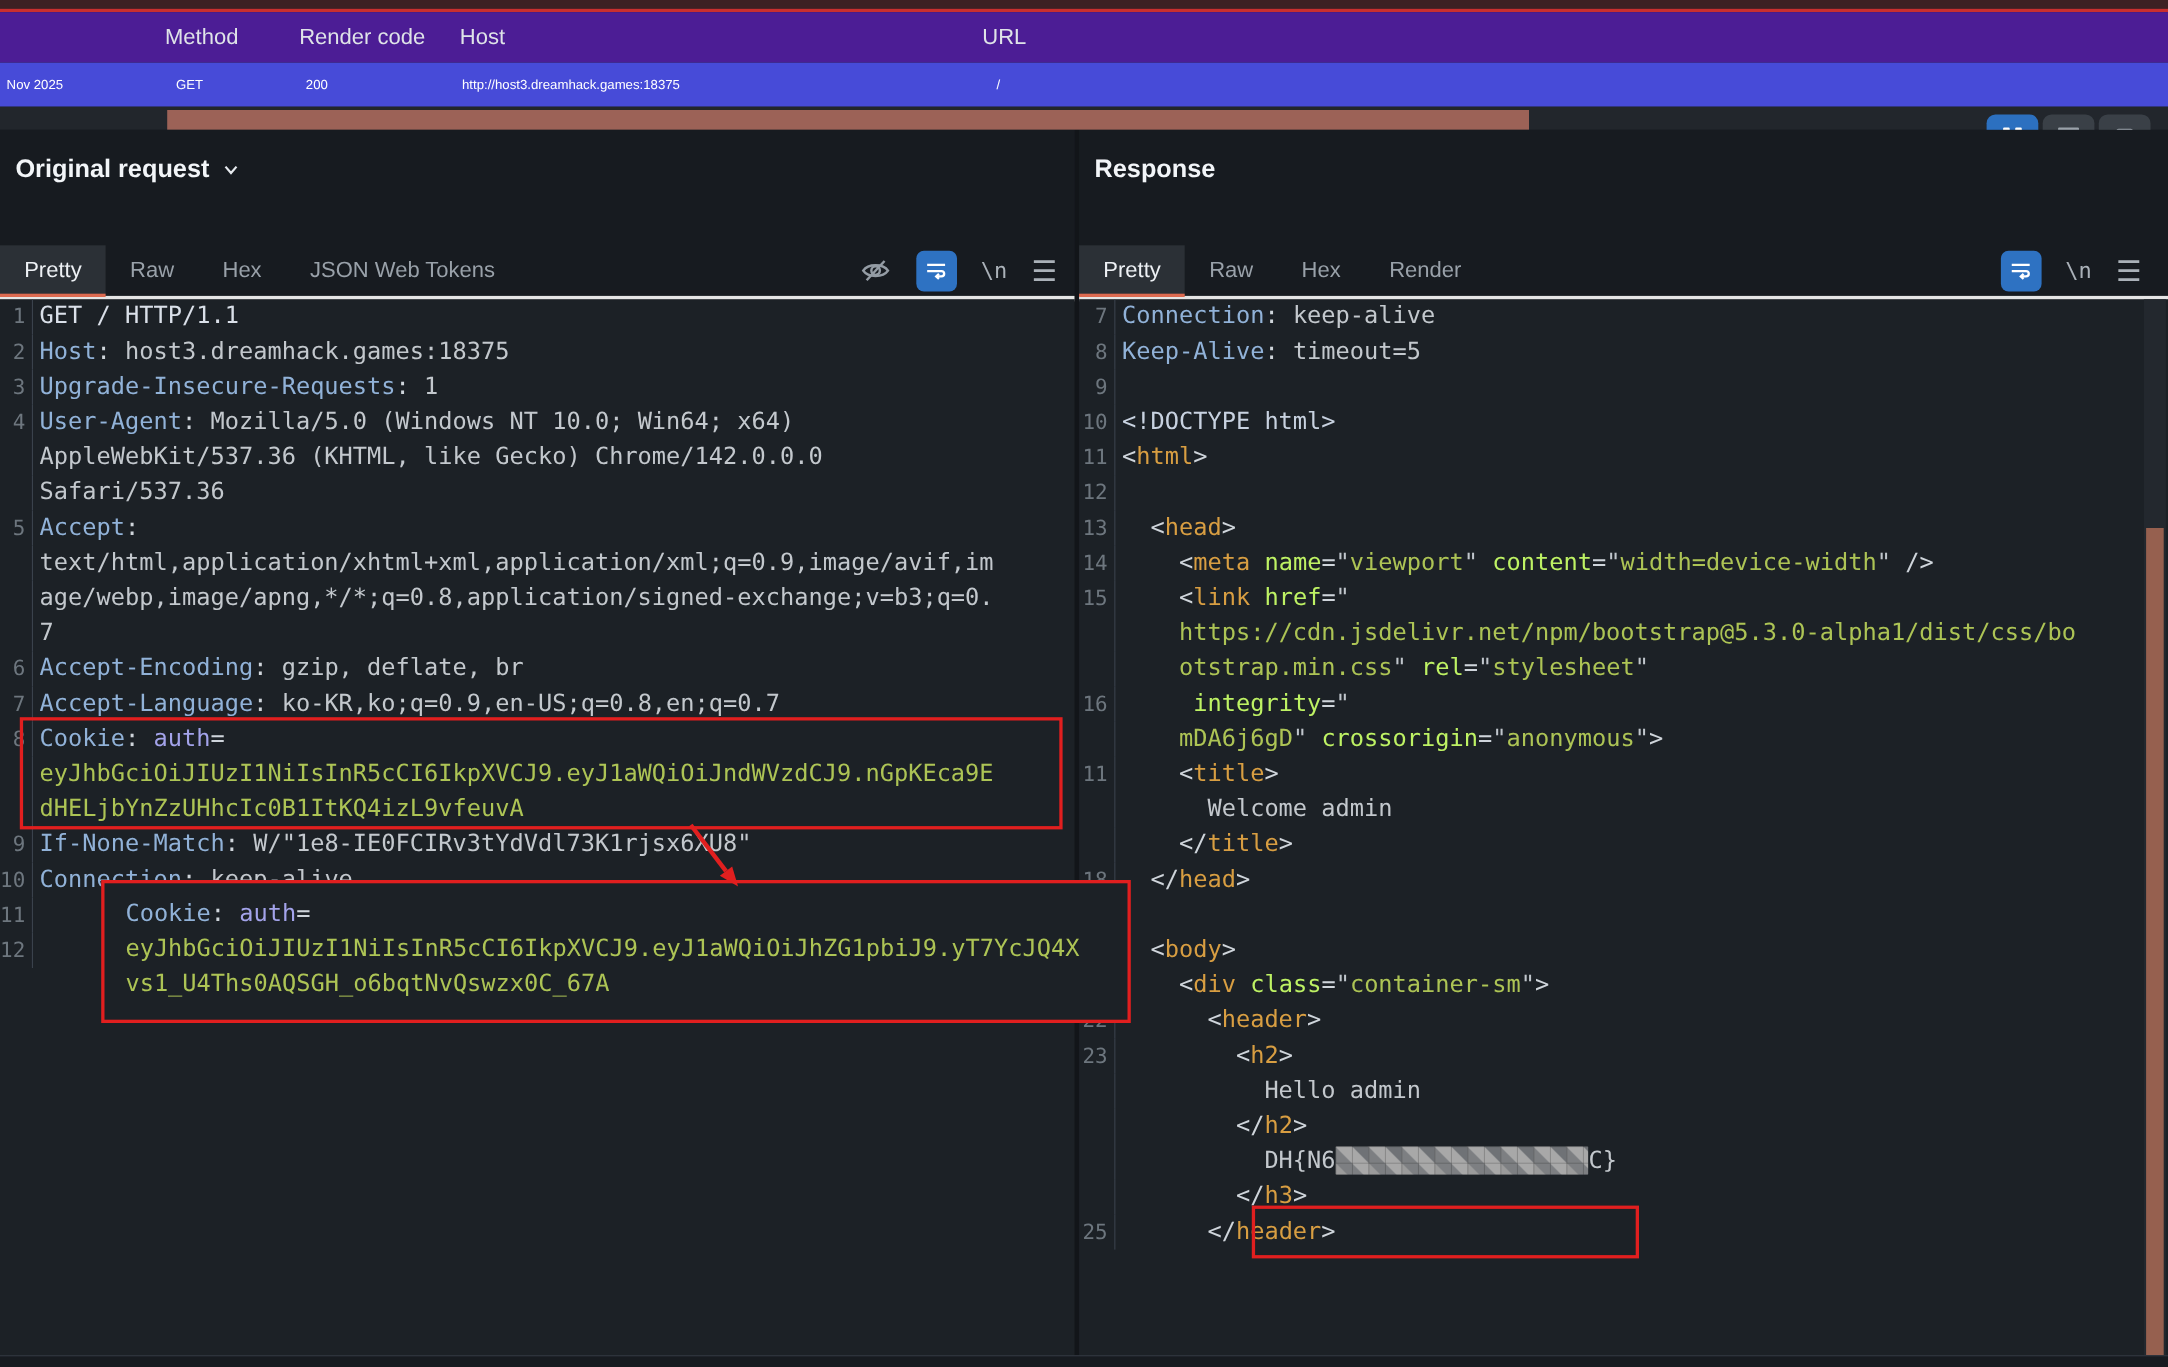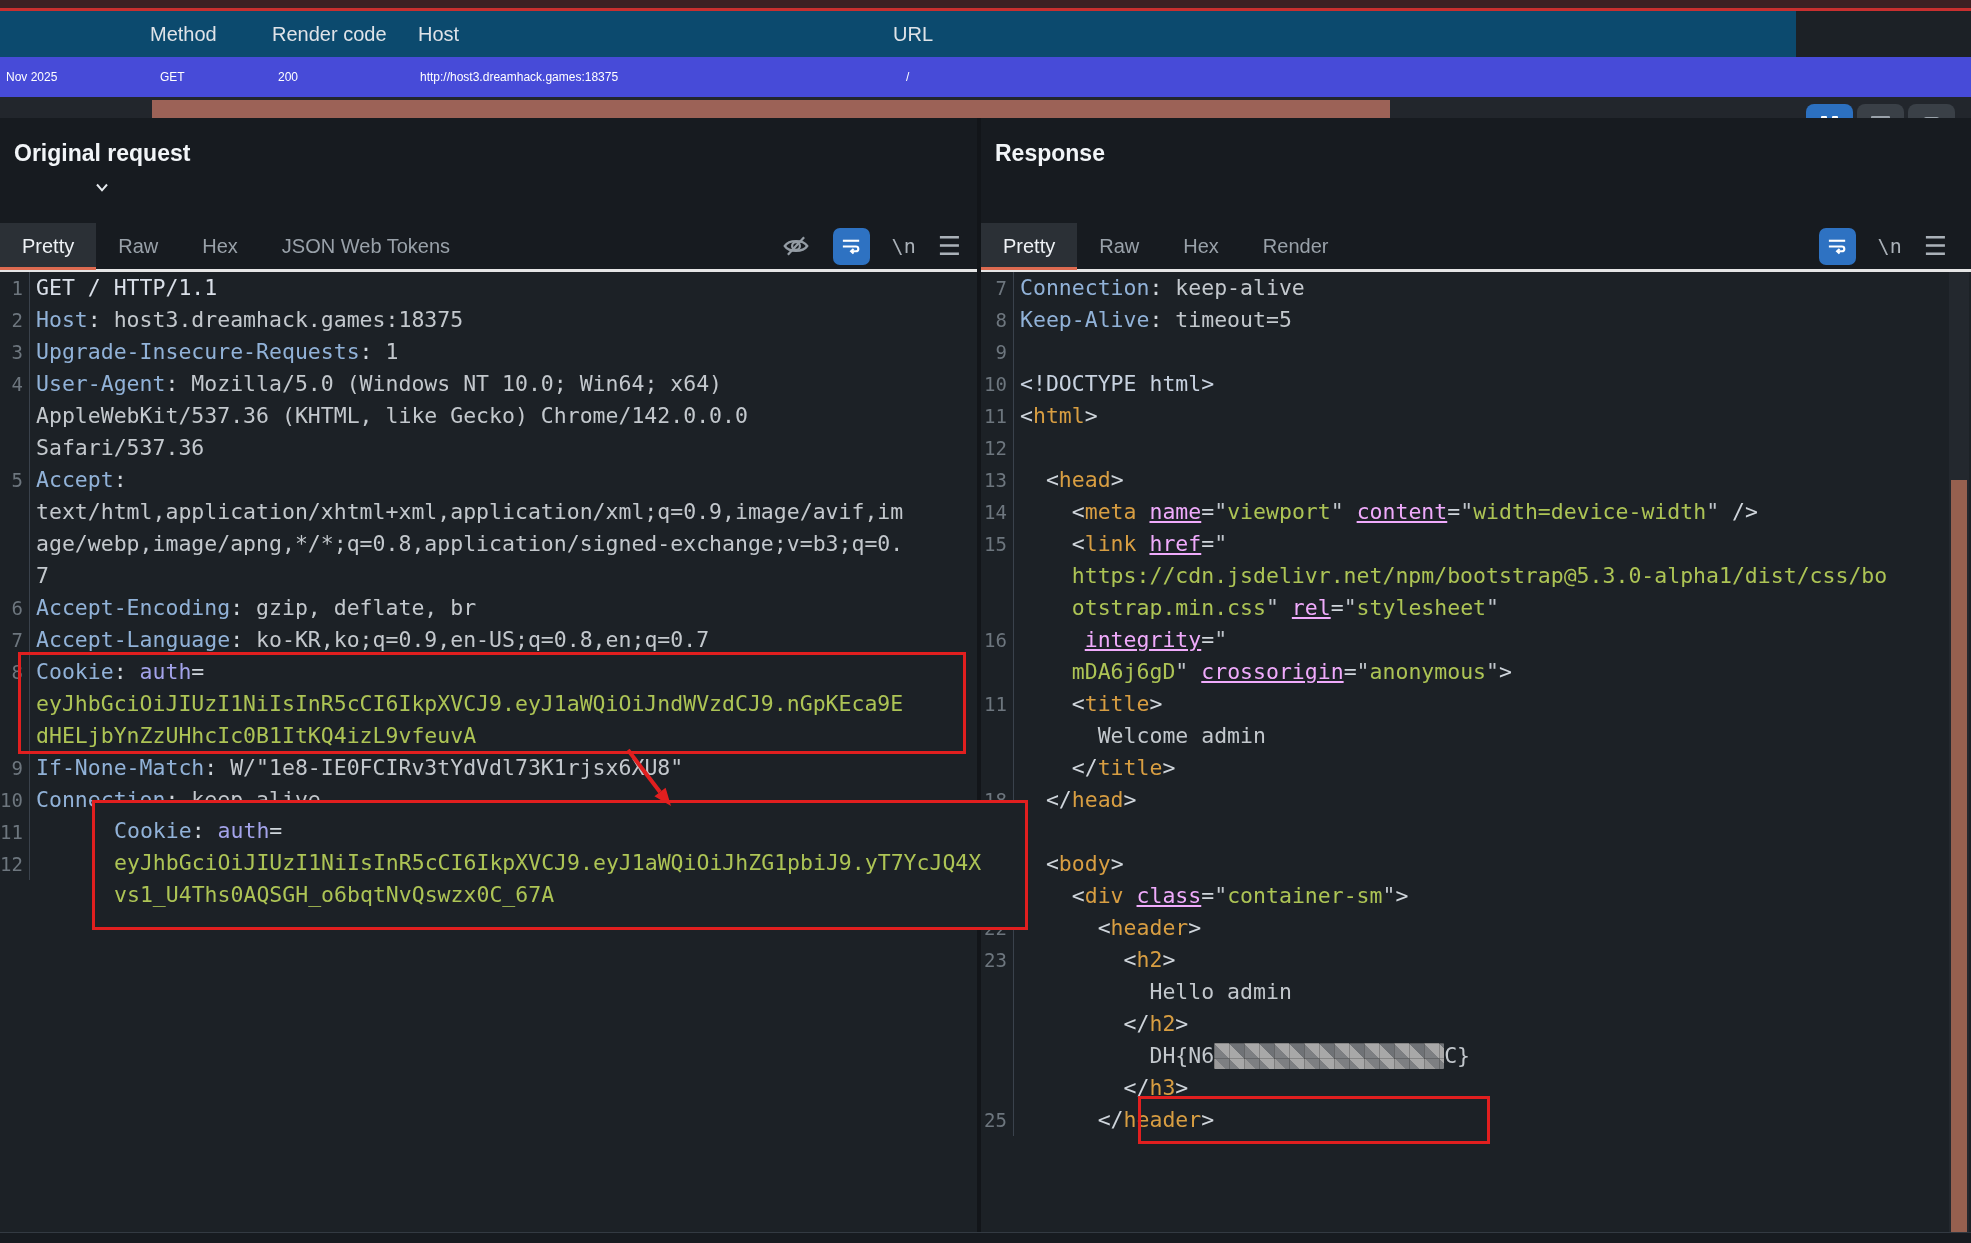--- a/index.html
+++ b/index.html
@@ -2,61 +2,61 @@
 <html><head>
 <meta charset="utf-8">
 <style>
   html,body{margin:0;padding:0;background:#101317;}
   .app{position:relative;width:1971px;height:1243px;background:#1c2126;overflow:hidden;
        font-family:"Liberation Sans",sans-serif;}
   
   .top-maroon{position:absolute;left:0;top:0;width:1971px;height:8px;background:#3d2023;}
   .top-redline{position:absolute;left:0;top:8px;width:1971px;height:3px;background:#c92f2f;}
   
-  .tbl-head{position:absolute;left:0;top:11px;width:1796px;height:46px;background:#0c4a6e;text-align:right;}
+  .tbl-head{position:absolute;left:0;top:11px;width:1971px;height:46px;background:#4c1d95;text-align:right;}
   .tbl-head .cell{position:absolute;top:0;height:46px;line-height:46px;color:#dfe3e8;font-size:20px;}
   .tbl-row{position:absolute;left:0;top:57px;width:1971px;height:40px;background:#474bd8;}
   .tbl-row .cell{position:absolute;top:0;height:40px;line-height:40px;color:#ffffff;font-size:12px;}
   .strip{position:absolute;left:0;top:97px;width:1971px;height:21px;background:#22262c;}
   .strip .brown{position:absolute;left:152px;top:3px;width:1238px;height:18px;background:#9c6257;}
   
   .layout-group{position:absolute;left:1806px;top:104px;display:flex;gap:4px;}
   .lbtn{width:47px;height:40px;border-radius:8px;background:#3a4047;display:flex;align-items:center;justify-content:center;}
   .lbtn.blue{background:#2c70c0;}
   .pause-bars{display:flex;gap:5px;}
   .pause-bars i{display:block;width:6px;height:17px;background:#fff;border-radius:1px;}
   .row-bars i{display:block;width:19px;height:6px;background:#9aa2aa;border-radius:1px;margin:4px 0;}
   .sq{width:15px;height:15px;background:#9aa2aa;border-radius:2px;}
   
   .main{position:absolute;left:0;top:118px;width:1971px;height:1125px;}
   .divider{position:absolute;left:977px;top:0;width:4px;height:1125px;background:#121519;}
   .panel{position:absolute;top:0;height:1125px;background:#171b20;}
   .panel.left{left:0;width:977px;}
   .panel.right{left:981px;width:990px;}
   .panel-title{position:absolute;left:14px;top:22px;color:#f2f5f8;font-size:23px;font-weight:bold;
-               display:flex;align-items:center;gap:10px;flex-direction:column;}
+               display:flex;align-items:center;gap:10px;}
   .tabs{position:absolute;left:0;top:105px;width:100%;height:46px;border-bottom:5px solid #e5e5e5;display:flex;}
   .tab{height:46px;line-height:46px;padding:0 22px;color:#99a1a9;font-size:20px;position:relative;}
   .tab.active{background:#2b3036;color:#eef1f5;}
   .tab.active::after{content:"";position:absolute;left:0;right:0;bottom:-1px;height:3px;background:#dd6a50;}
   .icon-cluster{position:absolute;top:105px;height:46px;display:flex;align-items:center;gap:22px;right:16px;}
   .icon-btn{display:flex;align-items:center;justify-content:center;}
   .wrap-btn{width:37px;height:37px;border-radius:7px;background:#2e72c2;}
   .nl-label{color:#aab1b8;font-size:20px;font-family:"DejaVu Sans Mono",monospace;}
   .menu-icon{color:#aab1b8;font-size:26px;line-height:26px;}
   
   .editor{position:absolute;left:0;top:154px;width:100%;height:960px;background:#1c2126;}
   .code-row{display:flex;height:32px;font-family:"DejaVu Sans Mono",monospace;font-size:21.5px;
             line-height:32px;white-space:pre;}
   .gut{flex:0 0 30px;box-sizing:border-box;padding-right:6px;text-align:right;color:#6d767e;
        font-size:19px;border-right:1px solid #3a424c;}
   .panel.right .gut{flex:0 0 33px;}
   .code-text{padding-left:6px;}
   .c-w1{color:#dae0e9;} .c-w{color:#cfd5db;} .c-v{color:#c3c8cd;} .c-hn{color:#91b2d8;}
-  .c-pn{color:#a3a3ea;} .c-g{color:#adc455;} .c-tag{color:#d89e42;} .c-attr{color:#f0abfc;text-decoration:underline;}
+  .c-pn{color:#a3a3ea;} .c-g{color:#adc455;} .c-tag{color:#d89e42;} .c-attr{color:#bef264;}
   .c-q{color:#c0c6cc;} .c-doct{color:#c8d2e0;}
   .c-mosaic{display:inline-block;width:230px;height:26px;vertical-align:-6px;border-radius:1px;
     background-image:
       linear-gradient(90deg,rgba(0,0,0,.20) 1px,transparent 1px),
       linear-gradient(rgba(0,0,0,.20) 1px,transparent 1px),
       linear-gradient(45deg,#9b9b9b 25%,#7d7f82 25% 50%,#a8a8a8 50% 75%,#6f7276 75%);
     background-size:15px 15px,15px 15px,30px 30px;}
   .bottom-strip{position:absolute;left:0;top:1114px;width:1971px;height:11px;background:#171b20;border-top:1px solid #333a42;}
   
   .scroll-track{position:absolute;left:1949px;top:154px;width:20px;height:960px;background:#23282e;}

